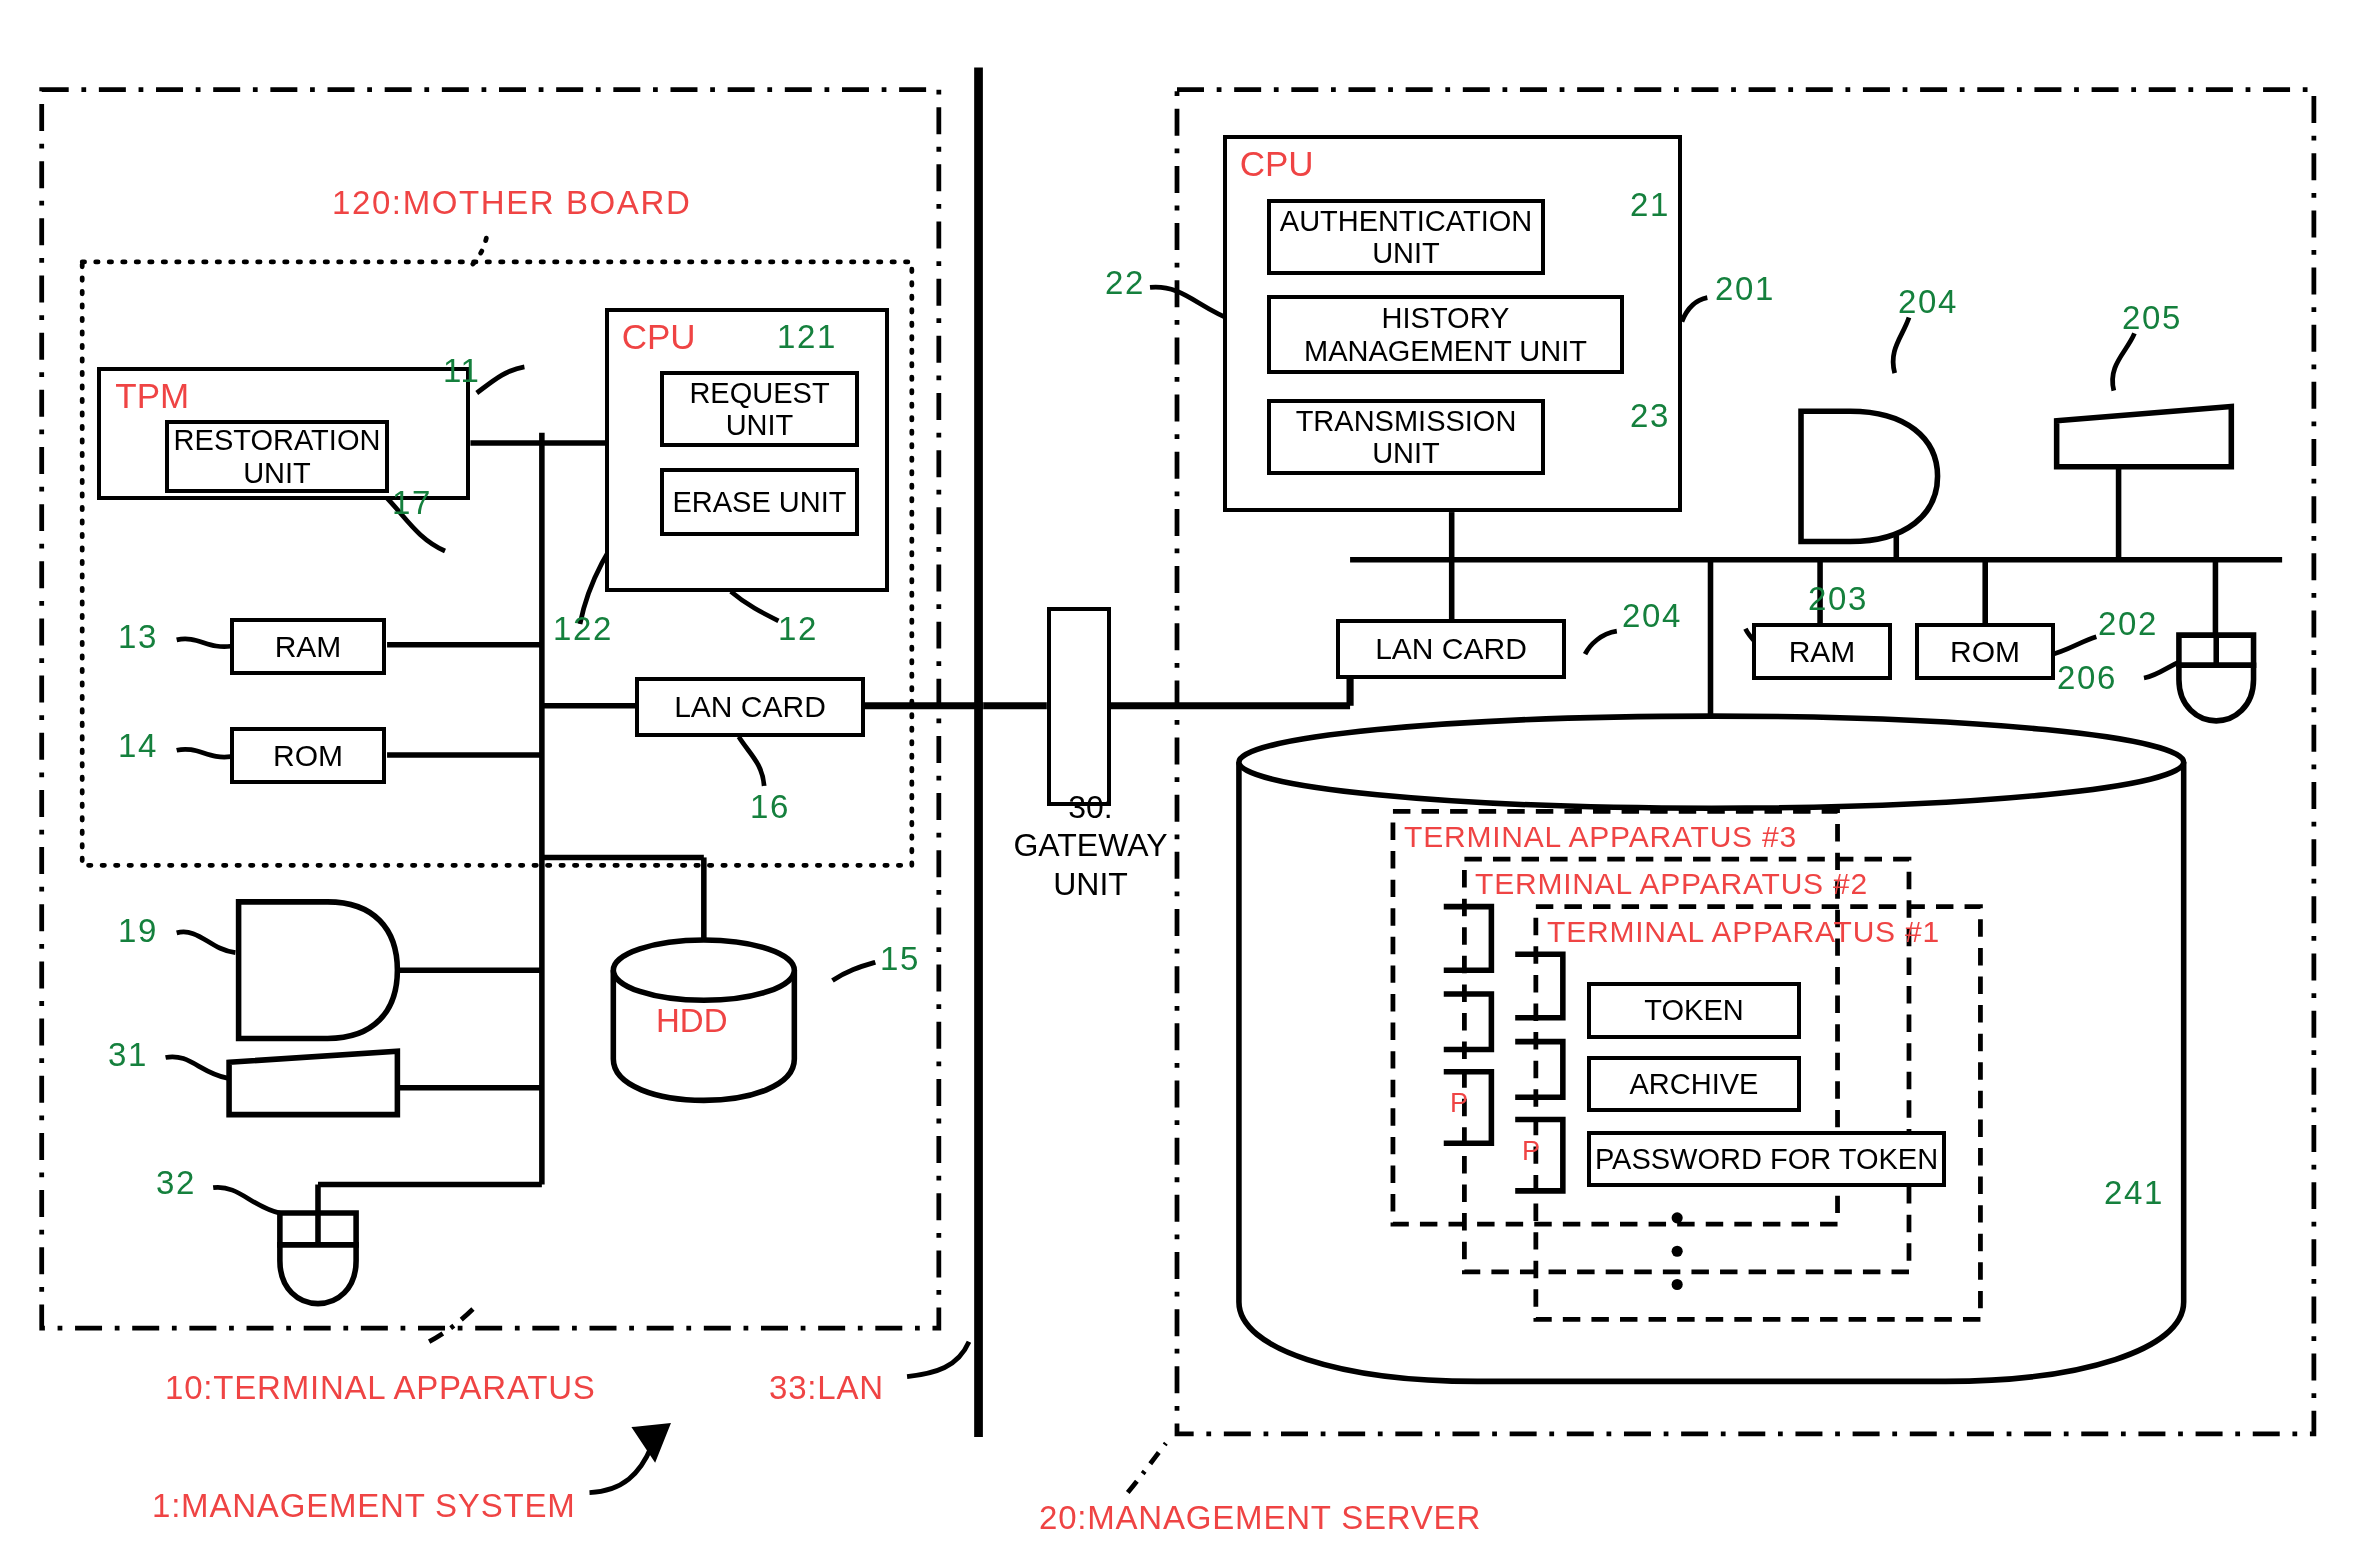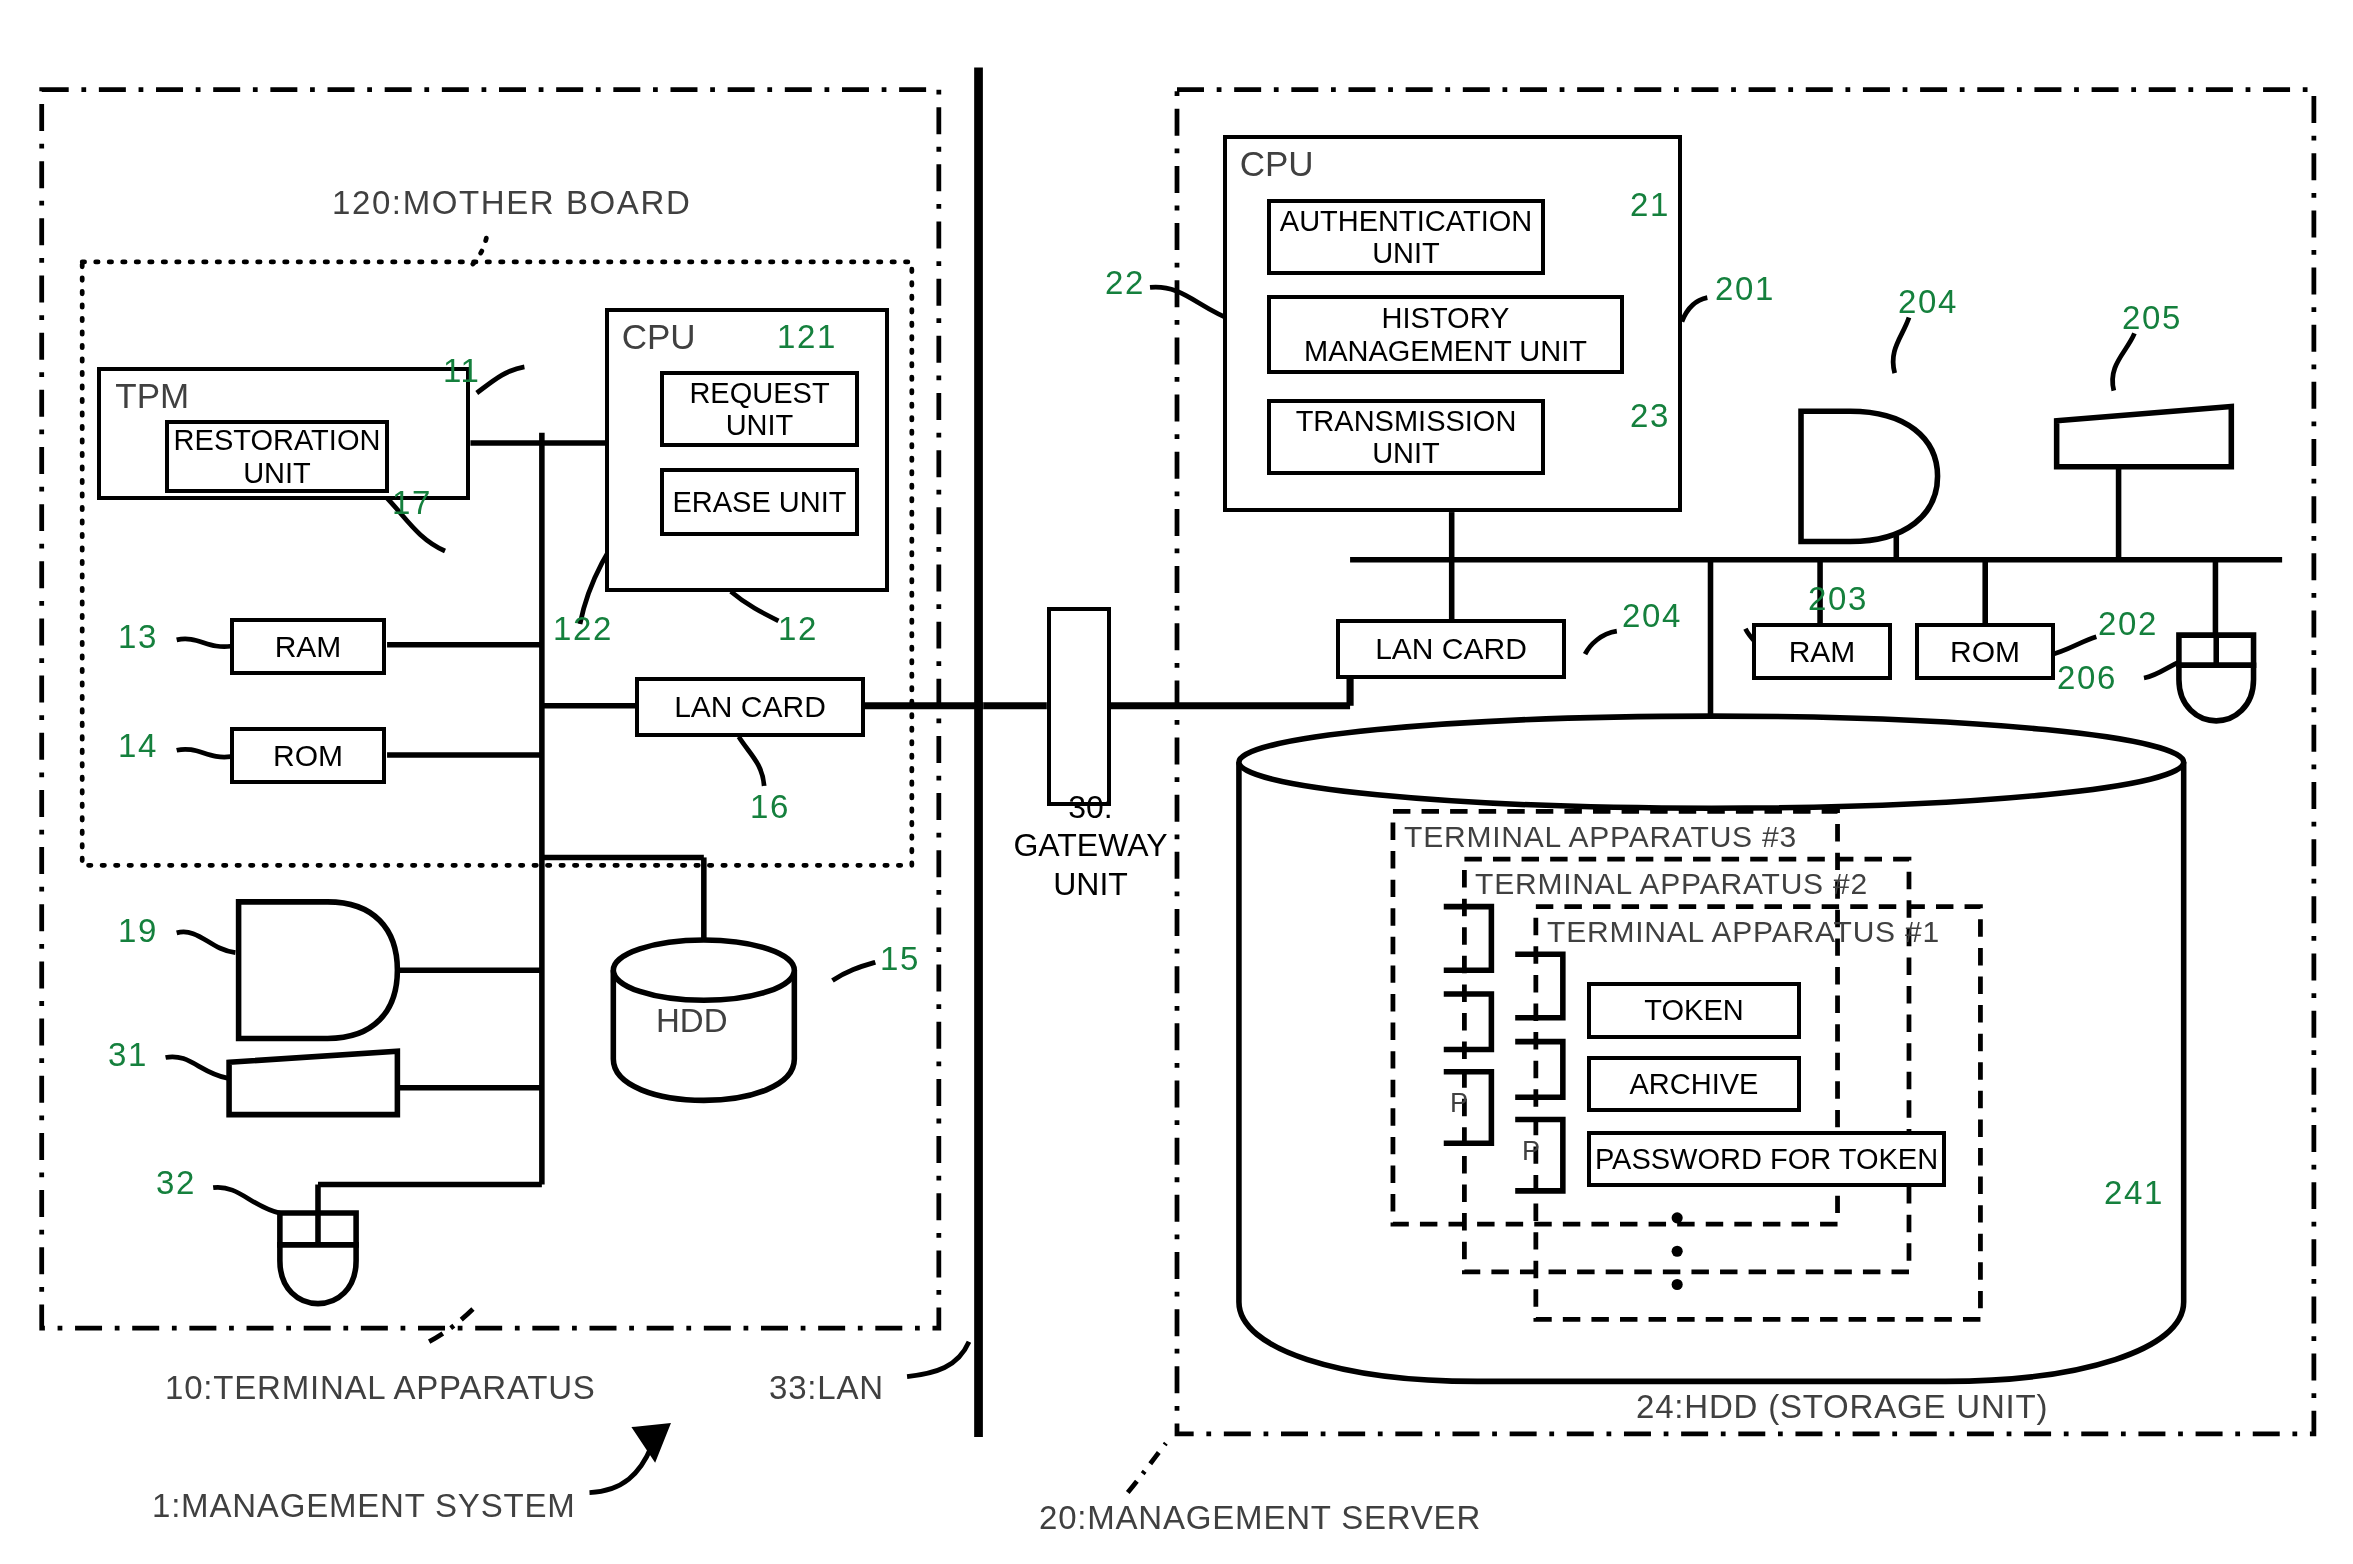--- a/index.html
+++ b/index.html
@@ -1,20 +1,20 @@
 <!DOCTYPE html>
 <html style="font-size:12.7px"><head>
 <meta charset="utf-8">
 <style>
   html,body{margin:0;padding:0;background:#fff;}
   body{font-family:"Liberation Sans","DejaVu Sans",sans-serif;}
   #stage{position:relative;width:2354px;height:1564px;background:#fff;overflow:hidden;}
   svg.layer{position:absolute;left:0;top:0;width:2354px;height:1564px;pointer-events:none;}
   .bx{position:absolute;border:4px solid #000;background:#fff;display:flex;align-items:center;justify-content:center;text-align:center;line-height:1.12;color:#000;box-sizing:border-box;}
-  .lbl{position:absolute;color:#404040;white-space:nowrap;}
+  .lbl{position:absolute;color:#ef4444;white-space:nowrap;}
   .lblwrap{position:absolute;color:#000;text-align:center;line-height:1.2;}
   .num{position:absolute;color:#15803d;white-space:nowrap;letter-spacing:1.6px;}
   .f34{font-size:27px;}
   .f36{font-size:29px;}
   .f38{font-size:30px;}
   .f40{font-size:32px;}
   .f42{font-size:33px;}
   .f44{font-size:35px;}
 </style>
 </head>
@@ -262,17 +262,16 @@
   <div class="lbl f34" style="left:1522px;top:1136px;">P</div>
 
   <div class="bx f36" style="left:1587px;top:982px;width:214px;height:57px;">TOKEN</div>
   <div class="bx f36" style="left:1587px;top:1056px;width:214px;height:56px;">ARCHIVE</div>
   <div class="bx f36" style="left:1587px;top:1131px;width:359px;height:56px;">PASSWORD FOR TOKEN</div>
   <div class="num f42" style="left:2104px;top:1174px;">241</div>
 
   <div class="lbl f42" style="left:165px;top:1369px;letter-spacing:0.8px;">10:TERMINAL APPARATUS</div>
   <div class="lbl f42" style="left:152px;top:1487px;letter-spacing:0.8px;">1:MANAGEMENT SYSTEM</div>
   <div class="lbl f42" style="left:769px;top:1369px;letter-spacing:0.8px;">33:LAN</div>
-  <div class="lbl f42" style="left:1636px;top:1388px;letter-spacing:0.8px;">24:HDD (STORAGE UNIT)</div>
   <div class="lbl f42" style="left:1039px;top:1499px;letter-spacing:0.8px;">20:MANAGEMENT SERVER</div>
 
 </div>
 
 
 </body></html>

